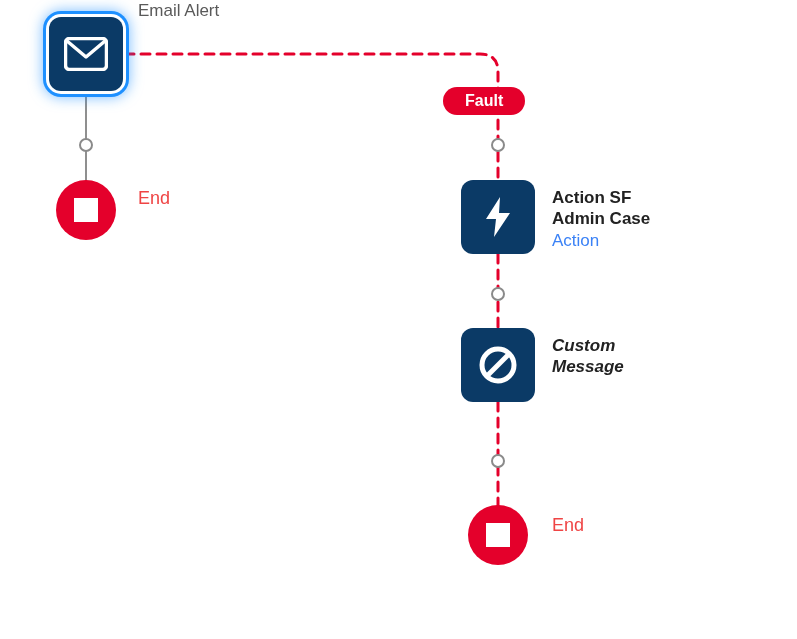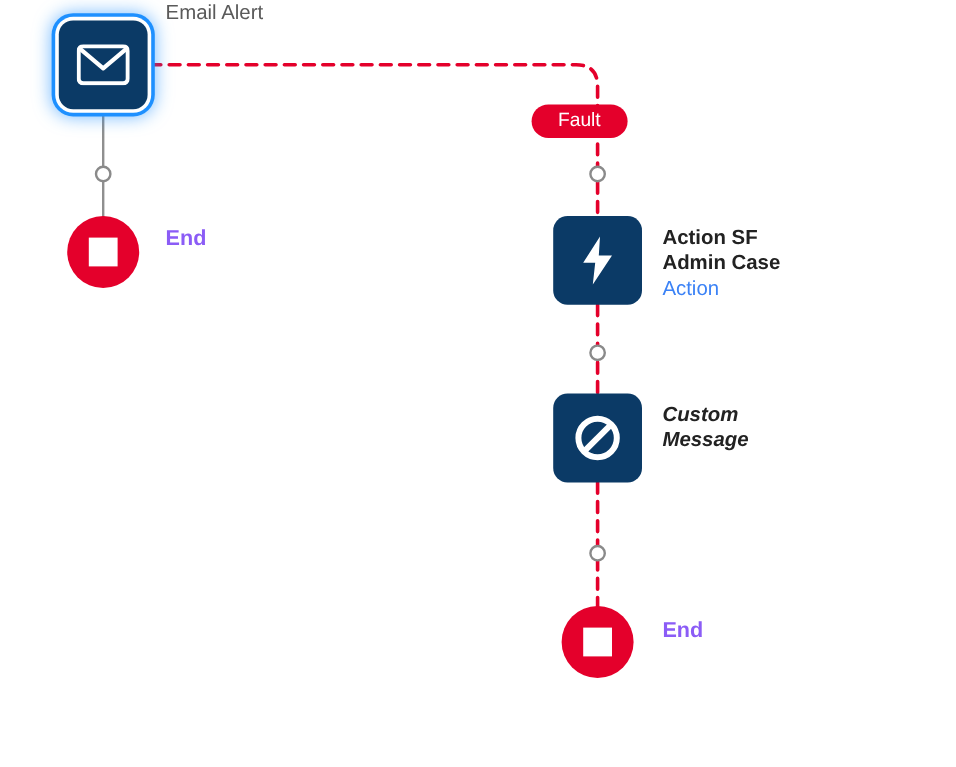--- a/index.html
+++ b/index.html
@@ -72,21 +72,21 @@
     border-radius: 50%;
     box-sizing: border-box;
     cursor: pointer;
   }
 
   
   .fault-pill {
     position: absolute;
     background: #e4002b;
     color: #ffffff;
-    font-weight: 400;
+    font-weight: 700;
     font-size: 16px;
     padding: 5px 22px;
     border-radius: 20px;
     cursor: default;
   }
 
   
   .label {
     position: absolute;
     color: #3d3d3d;
@@ -96,23 +96,23 @@
   .label .title {
     font-weight: 700;
     color: #222;
   }
   .label .sub {
     color: #3b82f6;
     font-weight: 400;
   }
   .end-label {
     position: absolute;
-    font-weight: 700;
+    font-weight: 400;
     font-size: 18px;
-    color: #8b5cf6;
+    color: #ef4444;
   }
 </style>
 </head>
 <body>
 
 <div class="canvas">
 
   <svg class="connectors">
 
     <line x1="86" y1="90" x2="86" y2="185" stroke="#8f8f8f" stroke-width="2"></line>

